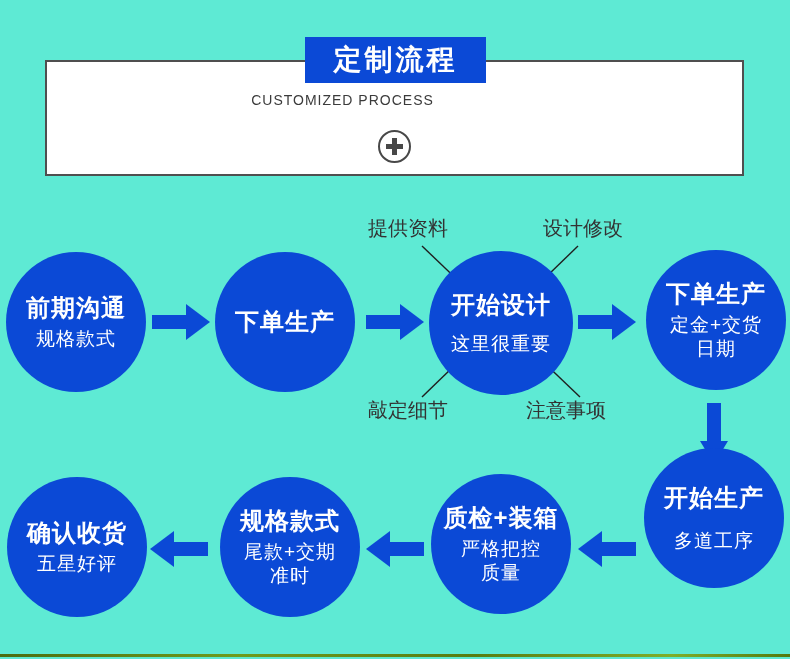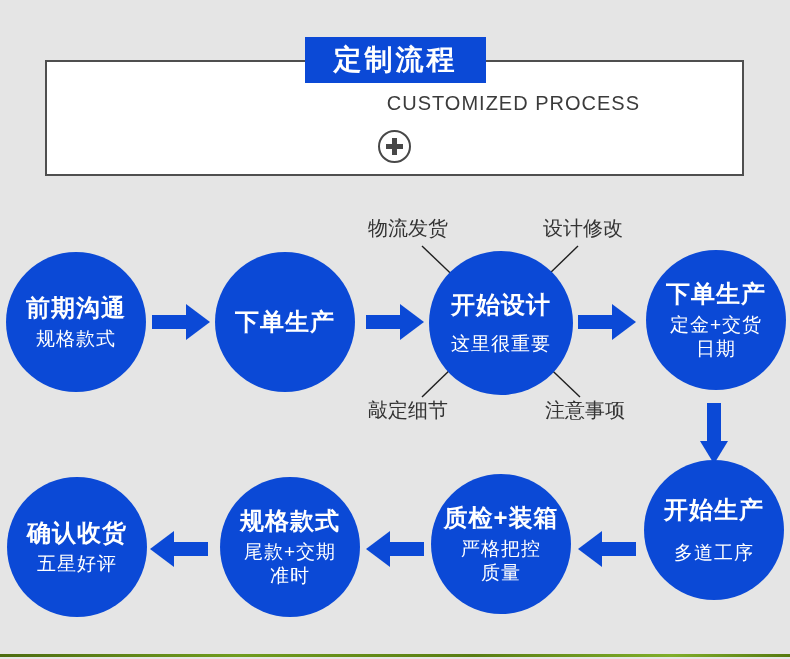--- a/index.html
+++ b/index.html
@@ -1,27 +1,27 @@
 <!DOCTYPE html>
 <html style="--blue: #0b49d6;"><head>
 <meta charset="utf-8">
 <style>
   :root { --blue: #0b49d6; --line: #1f1f1f; --gray: #4f4f4f; }
   * { margin: 0; padding: 0; box-sizing: border-box; }
   body { background: #fff; font-family: "Liberation Sans", "DejaVu Sans", sans-serif; }
-  .page { position: relative; width: 790px; height: 659px; background: #e5e5e5; overflow: hidden; margin: 0 auto; }
+  .page { position: relative; width: 790px; height: 659px; background: #5eead4; overflow: hidden; margin: 0 auto; }
 
   
   .header-box { position: absolute; left: 45px; top: 60px; width: 699px; height: 116px;
     border: 2px solid var(--gray); background: #fff; }
   .title-tab { position: absolute; left: 305px; top: 37px; width: 181px; height: 46px;
     background: var(--blue); color: #fff; font-size: 28px; font-weight: bold; letter-spacing: 3px;
     display: flex; align-items: center; justify-content: center; z-index: 5; }
-  .header-subtitle { position: absolute; left: 45px; top: 92px; width: 595px; text-align: right;
-    font-size: 20px; color: #3b3b3b; letter-spacing: 1px; z-index: 4; }
+  .header-subtitle { position: absolute; left: 45px; top: 92px; width: 595px; text-align: center;
+    font-size: 14px; color: #3b3b3b; letter-spacing: 1px; z-index: 4; }
   .plus-circle { position: absolute; left: 378px; top: 130px; width: 33px; height: 33px;
     border: 2px solid #484848; border-radius: 50%; z-index: 4; }
   .plus-h { position: absolute; left: 6px; top: 12px; width: 17px; height: 5px; background: #484848; }
   .plus-v { position: absolute; left: 12px; top: 6px; width: 5px; height: 17px; background: #484848; }
 
   
   .node { position: absolute; width: 140px; height: 140px; border-radius: 50%; background: var(--blue);
     color: #fff; display: flex; flex-direction: column; align-items: center; justify-content: center;
     text-align: center; z-index: 2; }
   .node.big { width: 144px; height: 144px; }
@@ -60,24 +60,24 @@
   <div class="plus-circle">
     <div class="plus-h"></div>
     <div class="plus-v"></div>
   </div>
 
   <svg class="connector-svg" width="200" height="165" viewBox="0 0 200 165">
     <line x1="22" y1="6" x2="180" y2="157" stroke="#1f1f1f" stroke-width="1.4"></line>
     <line x1="178" y1="6" x2="22" y2="157" stroke="#1f1f1f" stroke-width="1.4"></line>
   </svg>
 
-  <div class="anno" style="left:368px; top:215px;">物流发货</div>
+  <div class="anno" style="left:368px; top:215px;">提供资料</div>
   <div class="anno" style="left:543px; top:215px;">设计修改</div>
   <div class="anno" style="left:368px; top:397px;">敲定细节</div>
-  <div class="anno" style="left:545px; top:397px;">注意事项</div>
+  <div class="anno" style="left:526px; top:397px;">注意事项</div>
 
   <div class="node" style="left:6px; top:252px;">
     <div class="node-title">前期沟通</div>
     <div class="node-sub">规格款式</div>
   </div>
   <div class="node" style="left:215px; top:252px;">
     <div class="node-title">下单生产</div>
   </div>
   <div class="node big" style="left:429px; top:251px;gap:8px;">
     <div class="node-title">开始设计</div>
@@ -100,21 +100,21 @@
   <div class="arrow-r" style="left:578px; top:304px;">
     <div class="shaft"></div>
     <div class="head-r"></div>
   </div>
 
   <div class="arrow-d" style="left:700px; top:403px;">
     <div class="shaft-v"></div>
     <div class="head-d"></div>
   </div>
 
-  <div class="node" style="left:644px; top:460px;gap:12px;">
+  <div class="node" style="left:644px; top:448px;gap:12px;">
     <div class="node-title">开始生产</div>
     <div class="node-sub">多道工序</div>
   </div>
   <div class="node" style="left:431px; top:474px;">
     <div class="node-title">质检+装箱</div>
     <div class="node-sub">严格把控</div>
     <div class="node-sub">质量</div>
   </div>
   <div class="node" style="left:220px; top:477px;">
     <div class="node-title">规格款式</div>

